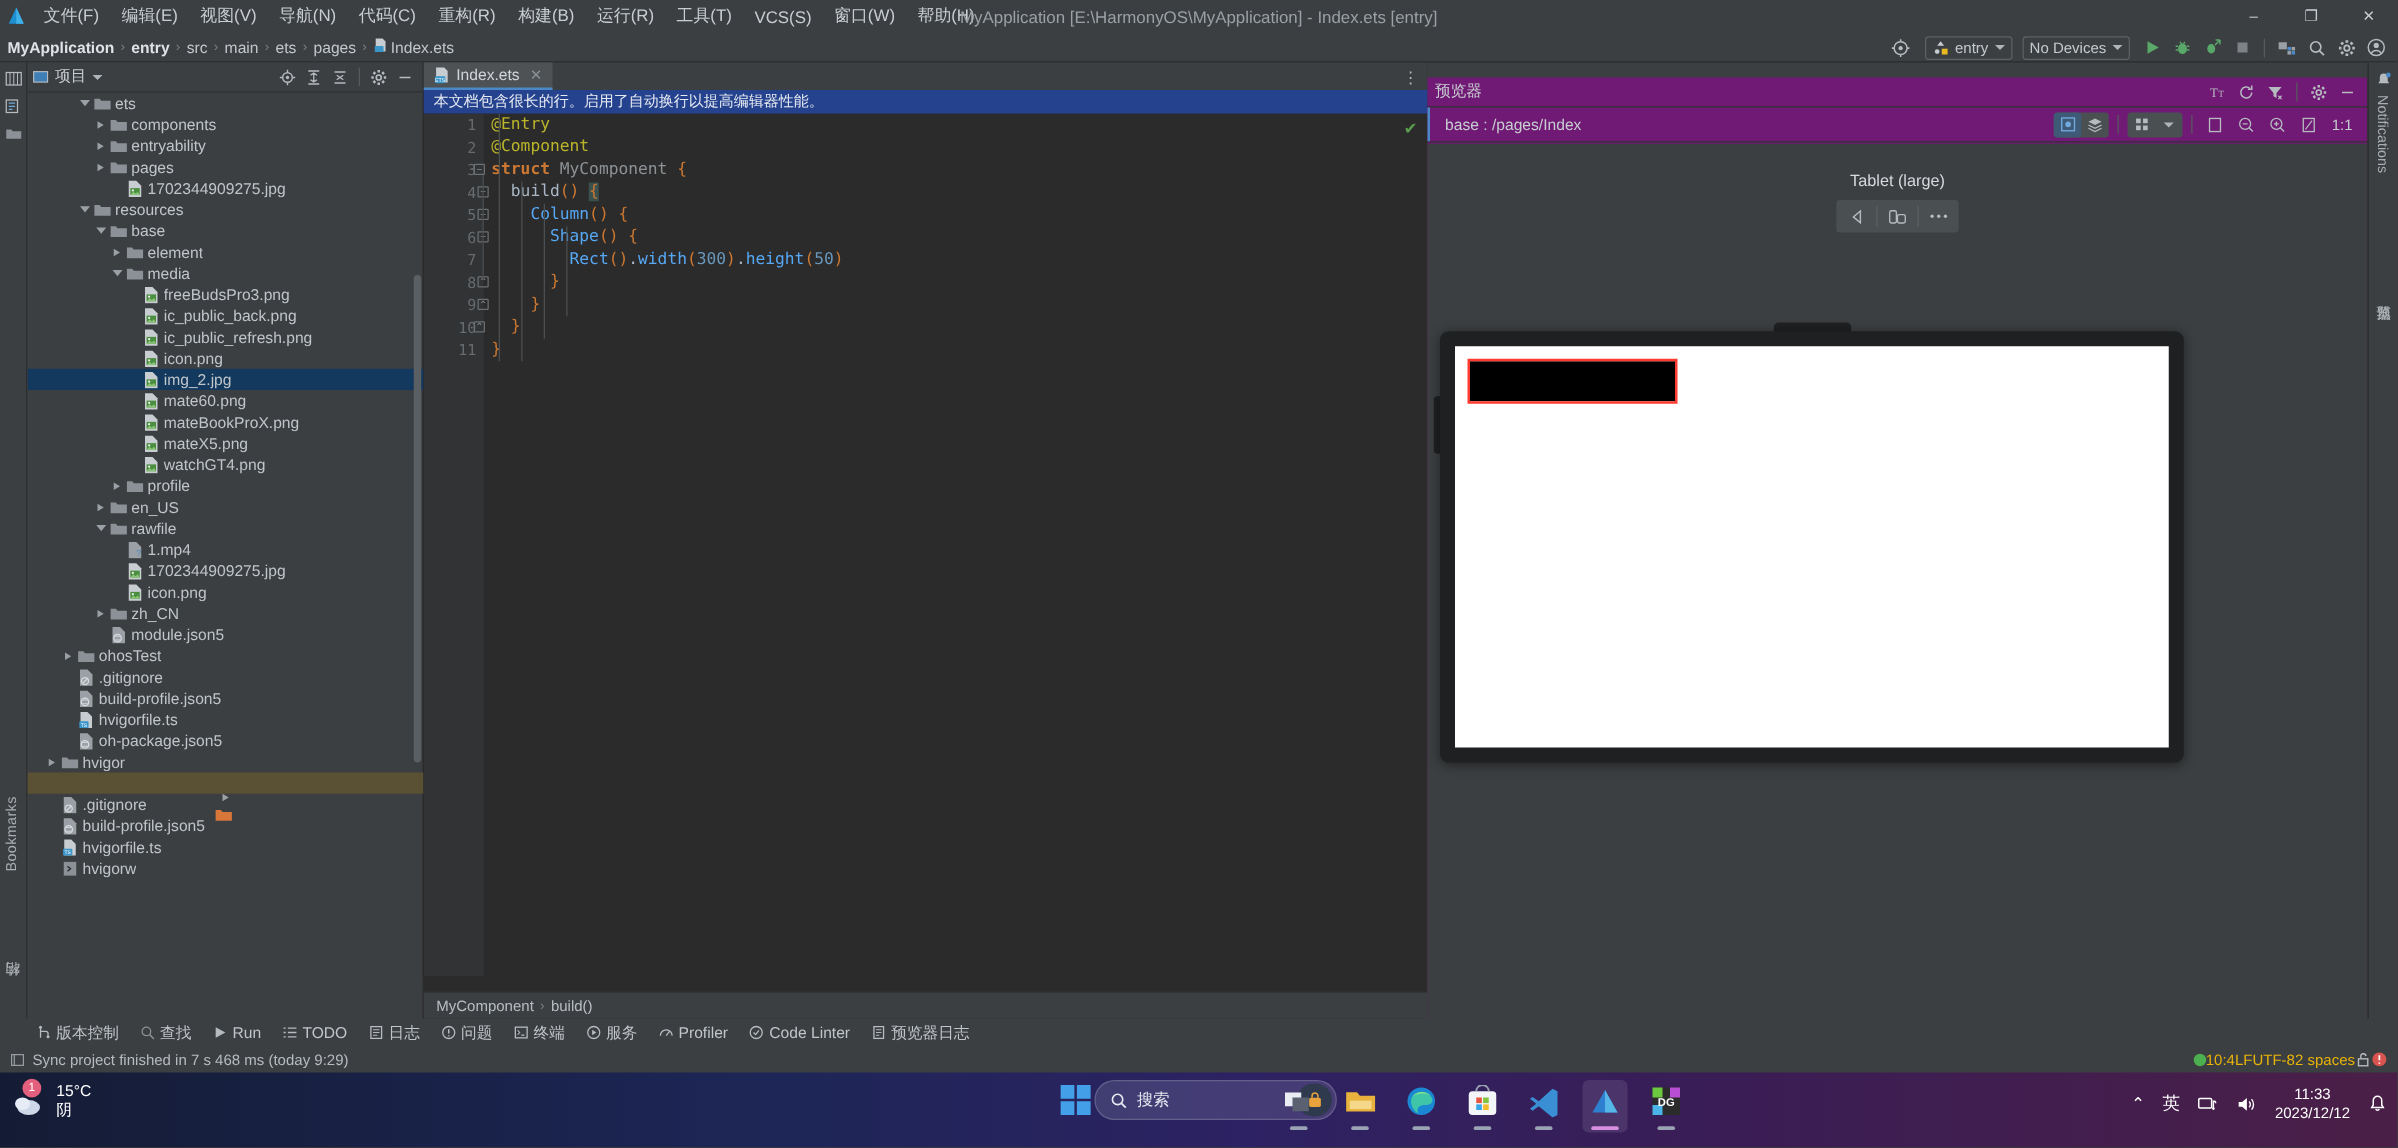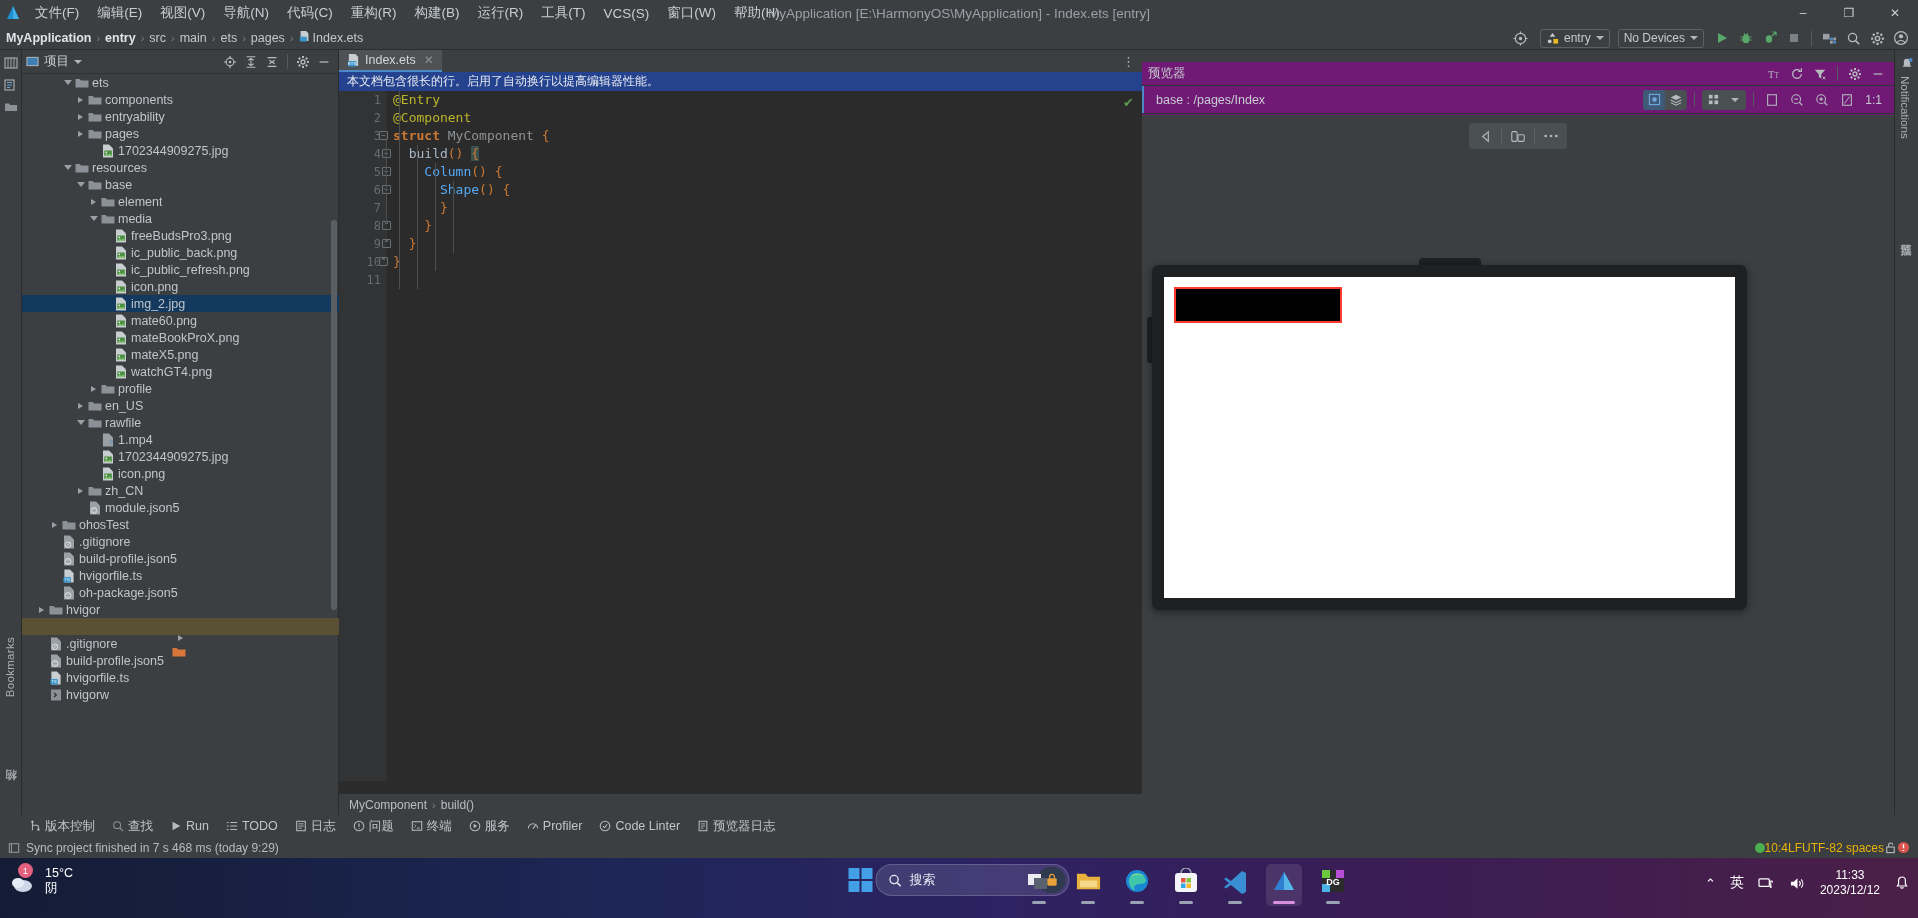--- a/index.html
+++ b/index.html
@@ -875,20 +875,21 @@
           </div>
         <div class="foldline" style="left:7px;top:49px;height:84px;"></div>
       </div>
       <div class="codelines">
         <div class="cl"><span class="k-ann">@Entry</span></div>
         <div class="cl"><span class="k-ann">@Component</span></div>
         <div class="cl"><span class="k-kw">struct</span> <span class="k-id">MyComponent</span> <span class="k-br">{</span></div>
         <div class="cl">  <span class="k-plain">build</span><span class="k-br">()</span> <span class="k-br hl-brace">{</span></div>
         <div class="cl">    <span class="k-fn">Column</span><span class="k-br">()</span> <span class="k-br">{</span></div>
         <div class="cl">      <span class="k-fn">Shape</span><span class="k-br">()</span> <span class="k-br">{</span></div>
+        <div class="cl">        <span class="k-fn">Rect</span><span class="k-br">()</span>.<span class="k-fn">width</span><span class="k-br">(</span><span class="k-num">300</span><span class="k-br">)</span>.<span class="k-fn">height</span><span class="k-br">(</span><span class="k-num">50</span><span class="k-br">)</span></div>
         <div class="cl">      <span class="k-br">}</span></div>
         <div class="cl">    <span class="k-br">}</span></div>
         <div class="cl">  <span class="k-br">}</span></div>
         <div class="cl"><span class="k-br">}</span></div>
       </div>
 
       <div class="indent-guide" style="left:60px; top:0px; height:198px;"></div>
       <div class="indent-guide" style="left:78px; top:54px; height:144px;"></div>
       <div class="indent-guide" style="left:96px; top:72px; height:108px;"></div>
       <div class="indent-guide" style="left:114px; top:90px; height:72px;"></div>
@@ -997,20 +998,21 @@
           <svg width="14" height="14" viewBox="0 0 16 16">
               <rect x="3" y="2" width="10" height="12" fill="none" stroke="#b6bbc0" stroke-width="1.2"></rect>
               <path d="M5 12l6-8" stroke="#b6bbc0" stroke-width="1.1"></path>
             </svg>
         </div>
         <div style="font-size:12px;color:#c5cacf;padding:0 4px;">1:1</div>
       </div>
     </div>
 
     <div class="prev-stage">
+      <div class="stage-title">Tablet (large)</div>
       <div class="stage-ctrls">
         <div class="sc-btn">
           <svg width="15" height="15" viewBox="0 0 16 16">
               <path d="M11 3 L5 8 L11 13 Z" fill="none" stroke="#b6bbc0" stroke-width="1.2"></path>
             </svg>
         </div>
         <div class="sc-div"></div>
         <div class="sc-btn">
           <svg width="16" height="15" viewBox="0 0 18 16">
               <rect x="2" y="2.5" width="6" height="11" rx="1.5" fill="none" stroke="#b6bbc0" stroke-width="1.2"></rect>

